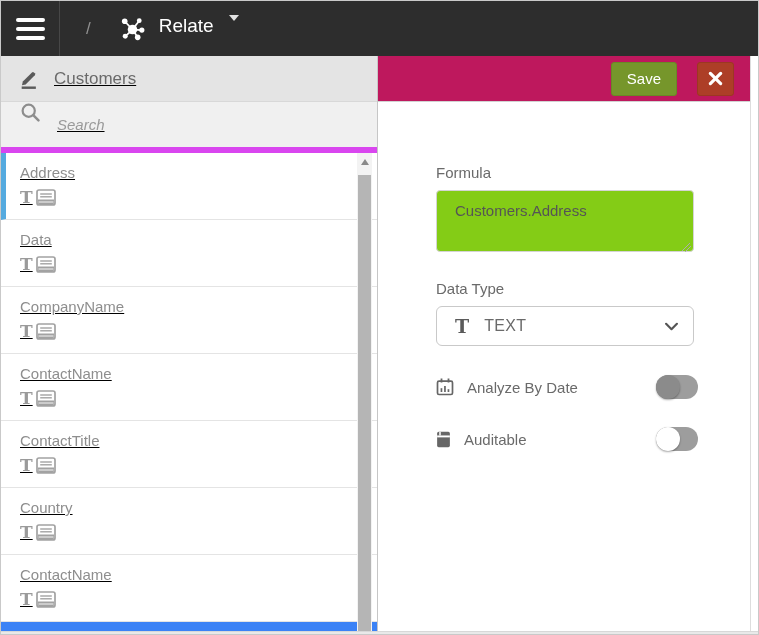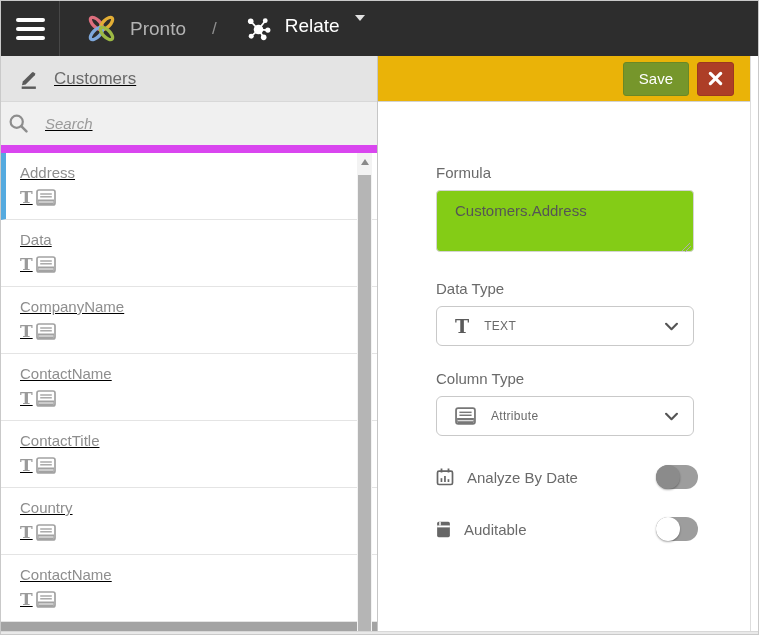--- a/index.html
+++ b/index.html
@@ -25,51 +25,51 @@
 
   
   .body { display:flex; height:580px; }
 
   
   .left-panel { width:377px; border-right:1px solid #c6c6c6; display:flex;
                 flex-direction:column; background:#fff;text-decoration:underline; }
   .panel-header { height:46px; background:#e4e4e4; border-bottom:1px solid #d8d8d8;
                   display:flex; align-items:center; padding-left:17px; flex:none; }
   .panel-title { margin-left:15px; font-size:17px; color:#6a6a6a; }
-  .search-row { height:51px; background:#f0f0f0; border-bottom:8px solid #d946ef;
-                display:flex; align-items:center; padding-left:7px; flex:none; }
+  .search-row { height:51px; background:#f0f0f0; border-bottom:6px solid #d946ef;
+                display:flex; padding-left:19px; flex:none; }
   .search-input { margin-left:16px; flex:1; border:none; outline:none; background:transparent;
                   font-size:15px; font-style:italic; color:#555;
                   font-family:"Liberation Sans", sans-serif; }
   .search-input::placeholder { color:#9a9a9a; font-style:italic; }
 
-  .list { position:relative; flex:1; overflow:hidden; background:#a3a3a3; }
+  .list { position:relative; flex:1; overflow:hidden; background:#3b82f6; }
   .item { height:67px; border-bottom:1px solid #e4e4e4; padding:10px 30px 0 19px;
           cursor:pointer; background:#fff; }
   .item.sel { border-left:5px solid #55aadf; padding-left:14px; }
   .item-label { font-size:15px; color:#8e8e8e; line-height:20px; }
   .item-icons { display:flex; align-items:center; margin-top:2px; height:24px; }
   .t-glyph { font-family:"DejaVu Serif", serif; font-weight:bold; font-size:17px;
              color:#9a9a9a; line-height:20px; }
   .attr-icon { margin-left:3px; color:#a2a2a2; }
 
   
   .v-scrollbar { position:absolute; top:0; right:5px; bottom:0; width:15px;
                  background:#f3f3f3; }
   .sb-arrow-up { height:18px; display:flex; align-items:center; justify-content:center;
                  cursor:pointer; }
   .sb-arrow-up i { width:0; height:0; border-left:4.5px solid transparent;
                    border-right:4.5px solid transparent; border-bottom:6px solid #8a8a8a; }
   .sb-thumb { position:absolute; top:22px; bottom:0; left:1px; right:1px; background:#b5b5b5; }
 
   
   .right-panel { position:relative; flex:1; display:flex; flex-direction:column; background:#fff; }
-  .toolbar { height:46px; background:#eab308; border-bottom:1px solid #d2d2d2;
+  .toolbar { height:46px; background:#be185d; border-bottom:1px solid #d2d2d2;
              display:flex; align-items:center; justify-content:flex-end;
-             padding-right:24px; gap:8px; flex:none; }
+             padding-right:24px; gap:20px; flex:none; }
   .btn-save { background:#76962b; border:1px solid #6a8826; color:#fff; font-size:15px;
               font-family:"Liberation Sans", sans-serif; padding:7px 15px; border-radius:3px;
               cursor:pointer; line-height:18px; }
   .btn-close { background:#ad3e27; border:1px solid #9c3722; width:37px; height:34px;
                border-radius:3px; display:flex; align-items:center; justify-content:center;
                cursor:pointer; }
 
   .form-area { flex:1; padding:62px 0 0 58px; }
   .field-label { font-size:15px; color:#6a6a6a; margin-bottom:9px; }
   .group { margin-bottom:24px; }
@@ -79,21 +79,21 @@
                  border-radius:4px; resize:none; outline:none; padding:11px 10px 0 18px;
                  font-size:15px; color:#555; font-family:"Liberation Sans", sans-serif; }
   .resize-grip { position:absolute; right:3px; bottom:4px; width:9px; height:9px;
                  background:linear-gradient(135deg, transparent 40%, #adadad 40% 48%,
                    transparent 48% 64%, #adadad 64% 72%, transparent 72%); }
 
   .select { width:258px; height:40px; background:#fff; border:1px solid #c9c9c9;
             border-radius:6px; display:flex; align-items:center; padding:0 15px 0 18px;
             cursor:pointer; }
   .select .t-glyph { font-size:19px; color:#5a5a5a; }
-  .select-value { margin-left:15px; font-size:12px; color:#6a6a6a; letter-spacing:.3px; }
+  .select-value { margin-left:15px; font-size:16px; color:#6a6a6a; letter-spacing:.3px; }
   .select .chevron { margin-left:auto; }
   .select .attr-icon { color:#777; margin-left:0; }
 
   .toggle-row { display:flex; align-items:center; width:262px; height:30px; margin-top:26px; }
   .toggle-row + .toggle-row { margin-top:22px; }
   .toggle-label { margin-left:13px; font-size:15px; color:#6a6a6a; }
   .toggle { margin-left:auto; width:42px; height:24px; border-radius:12px; background:#9d9d9d;
             position:relative; cursor:pointer; flex:none; }
   .toggle .knob { position:absolute; top:0; left:0; width:24px; height:24px; border-radius:50%;
                   box-shadow:0 1px 2px rgba(0,0,0,.35); }
@@ -125,29 +125,20 @@
 <div class="app">
 
   <header class="topbar">
     <div class="hamburger">
       <span></span>
         <span></span>
         <span></span>
     </div>
     <div class="topbar-divider"></div>
 
-    <div class="brand">
-      <svg width="31" height="31" viewBox="0 0 34 34">
-        <ellipse cx="11.5" cy="11.5" rx="8.6" ry="3.9" fill="none" stroke="#dd6e7d" stroke-width="3.6" transform="rotate(45 11.5 11.5)"></ellipse>
-        <ellipse cx="22.5" cy="11.5" rx="8.6" ry="3.9" fill="none" stroke="#e3ae35" stroke-width="3.6" transform="rotate(-45 22.5 11.5)"></ellipse>
-        <ellipse cx="11.5" cy="22.5" rx="8.6" ry="3.9" fill="none" stroke="#7fa9dc" stroke-width="3.6" transform="rotate(-45 11.5 22.5)"></ellipse>
-        <ellipse cx="22.5" cy="22.5" rx="8.6" ry="3.9" fill="none" stroke="#9dba44" stroke-width="3.6" transform="rotate(45 22.5 22.5)"></ellipse>
-      </svg>
-      <span class="brand-name">Pronto</span>
-    </div>
 
     <span class="crumb-sep">/</span>
 
     <div class="module">
       <svg width="27" height="27" viewBox="0 0 26 26">
         <g stroke="#ffffff" stroke-width="1.7">
           <line x1="13" y1="14" x2="5.5" y2="6"></line>
           <line x1="13" y1="14" x2="19.5" y2="5.5"></line>
           <line x1="13" y1="14" x2="22" y2="14.5"></line>
           <line x1="13" y1="14" x2="18" y2="21.5"></line>
@@ -282,32 +273,20 @@
           <div class="field-label">Data Type</div>
           <div class="select">
             <span class="t-glyph">T</span>
             <span class="select-value">TEXT</span>
             <svg class="chevron" width="13" height="9" viewBox="0 0 12 8">
               <polyline points="1,1.5 6,6.5 11,1.5" fill="none" stroke="#555" stroke-width="2" stroke-linecap="round" stroke-linejoin="round"></polyline>
             </svg>
           </div>
         </div>
 
-        <div class="group">
-          <div class="field-label">Column Type</div>
-          <div class="select">
-            <svg class="attr-icon" width="21" height="18" viewBox="0 0 20 17">
-                <use href="#sym-attr"></use>
-              </svg>
-            <span class="select-value">Attribute</span>
-            <svg class="chevron" width="13" height="9" viewBox="0 0 12 8">
-              <polyline points="1,1.5 6,6.5 11,1.5" fill="none" stroke="#555" stroke-width="2" stroke-linecap="round" stroke-linejoin="round"></polyline>
-            </svg>
-          </div>
-        </div>
 
         <div class="toggle-row">
           <span class="row-icon">
             <svg width="18" height="18" viewBox="0 0 18 18">
               <rect x="1.5" y="3.2" width="15" height="13.3" rx="1.5" fill="none" stroke="currentColor" stroke-width="1.7"></rect>
               <rect x="4.6" y="0.5" width="1.8" height="4" fill="currentColor"></rect>
               <rect x="11.6" y="0.5" width="1.8" height="4" fill="currentColor"></rect>
               <rect x="4.6" y="10.2" width="1.7" height="3.8" fill="currentColor"></rect>
               <rect x="8.1" y="8" width="1.7" height="6" fill="currentColor"></rect>
               <rect x="11.6" y="11.2" width="1.7" height="2.8" fill="currentColor"></rect>

